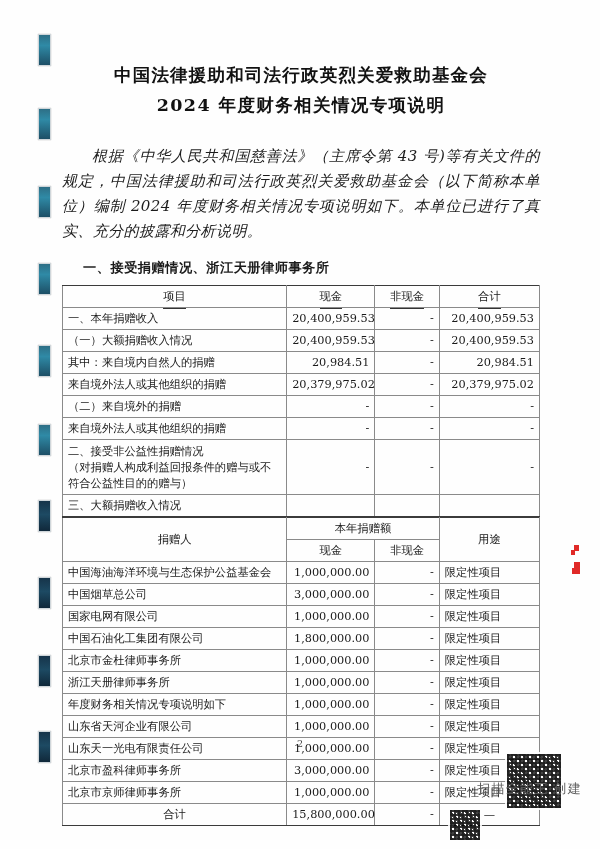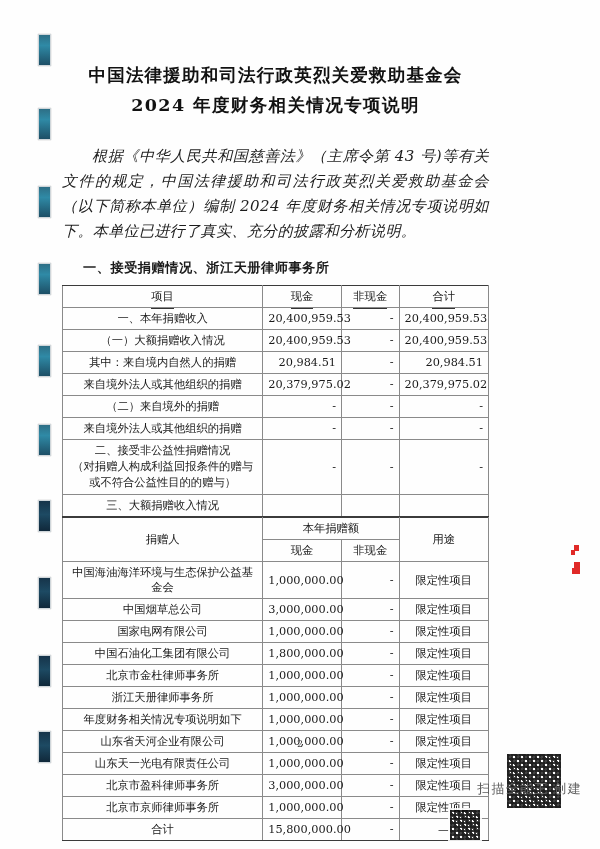--- a/index.html
+++ b/index.html
@@ -49,21 +49,21 @@
   .seal-fragment i:nth-child(1){ left:3px; top:0;  width:5px; height:6px; }
   .seal-fragment i:nth-child(2){ left:0px; top:5px; width:4px; height:5px; }
   .seal-fragment i:nth-child(3){ left:3px; top:17px; width:6px; height:7px; }
   .seal-fragment i:nth-child(4){ left:1px; top:23px; width:8px; height:6px; }
 
   
   .content {
     position: absolute;
     left: 62px;
     top: 60px;
-    width: 427px;
+    width: 478px;
   }
 
   .doc-title {
     text-align: center;
     font-weight: bold;
     font-size: 17.5px;
     letter-spacing: 1.2px;
     line-height: 30px;
     color: #111;
   }
@@ -112,21 +112,21 @@
     text-align: center;
     font-weight: bold;
   }
   .c-head span.ul {
     border-bottom: 1px solid #333;
     padding-bottom: 5px;
   }
   .num { text-align: right; font-family: "DejaVu Serif", "Liberation Serif", serif; }
   .dash-cell { text-align: right; }
   .ctr { text-align: center; }
-  .lft { text-align: center; }
+  .lft { text-align: left; font-family: Liberation Serif, serif; }
   .multi { line-height: 16px; }
 
   .tbl-wrap { margin-top: 4px; }
   .tbl-wrap.second { margin-top: 0px; }
 
   
   .page-number {
     position: absolute;
     left: 0;
     right: 0;

